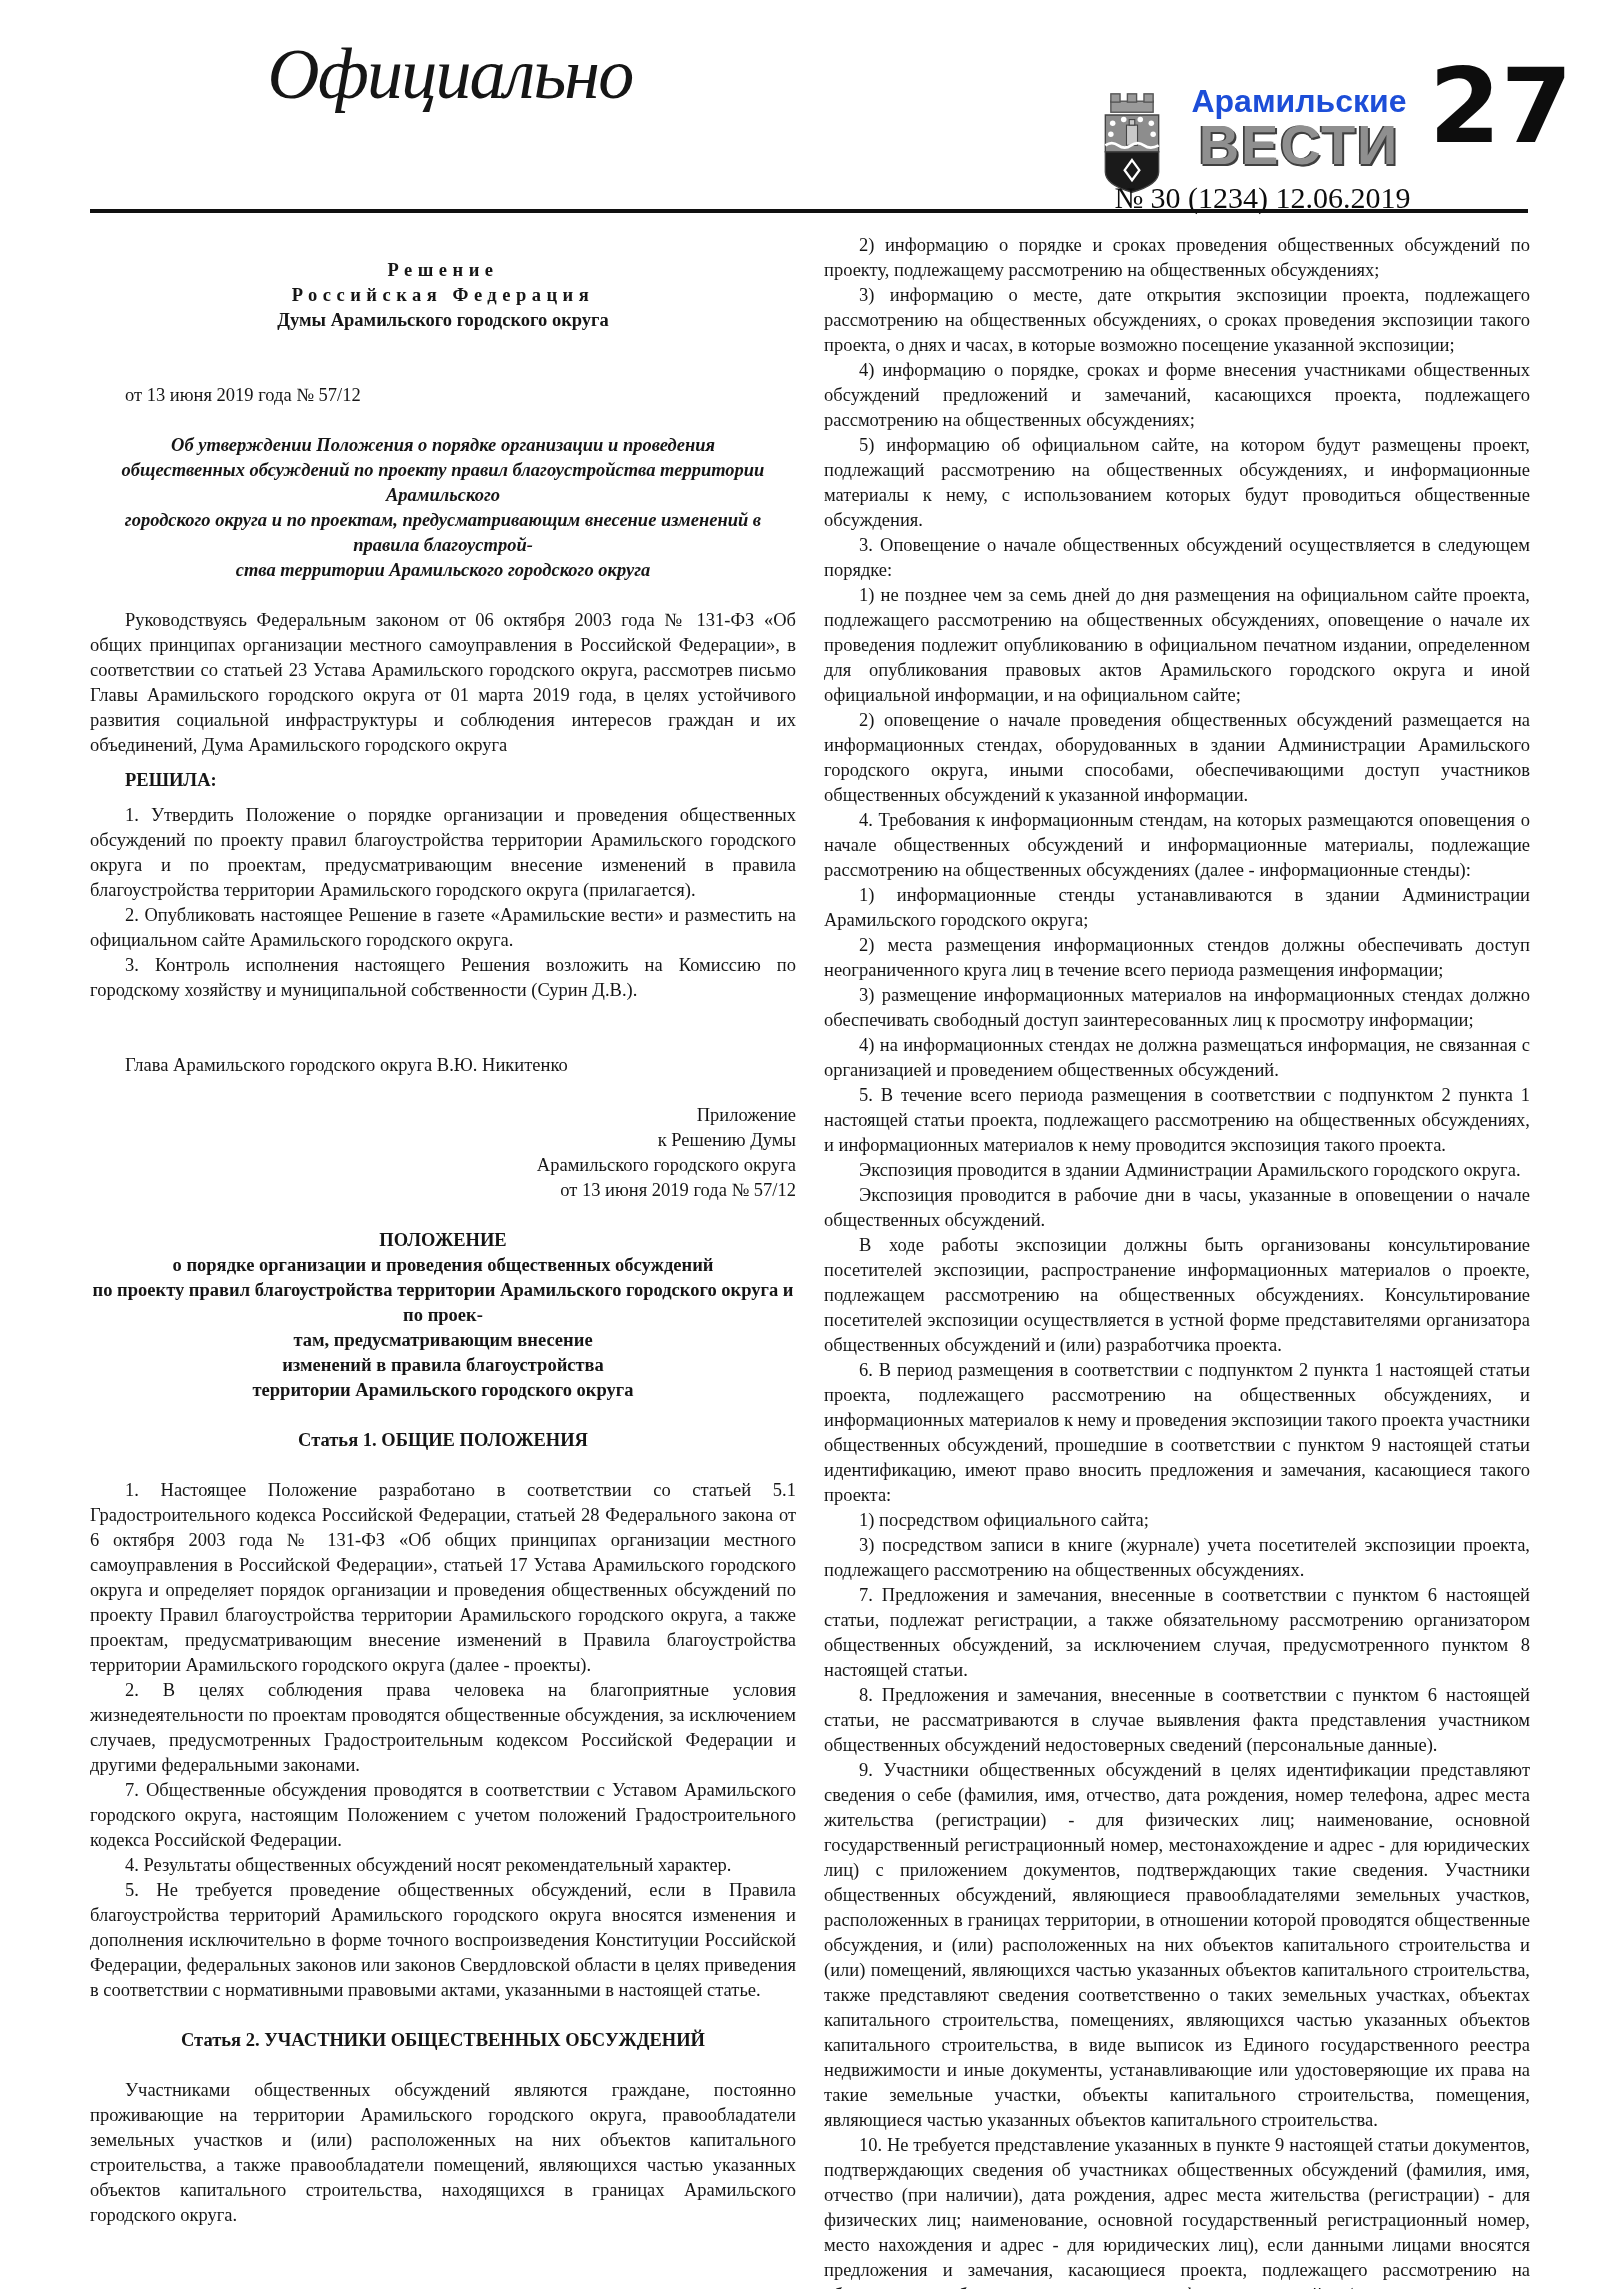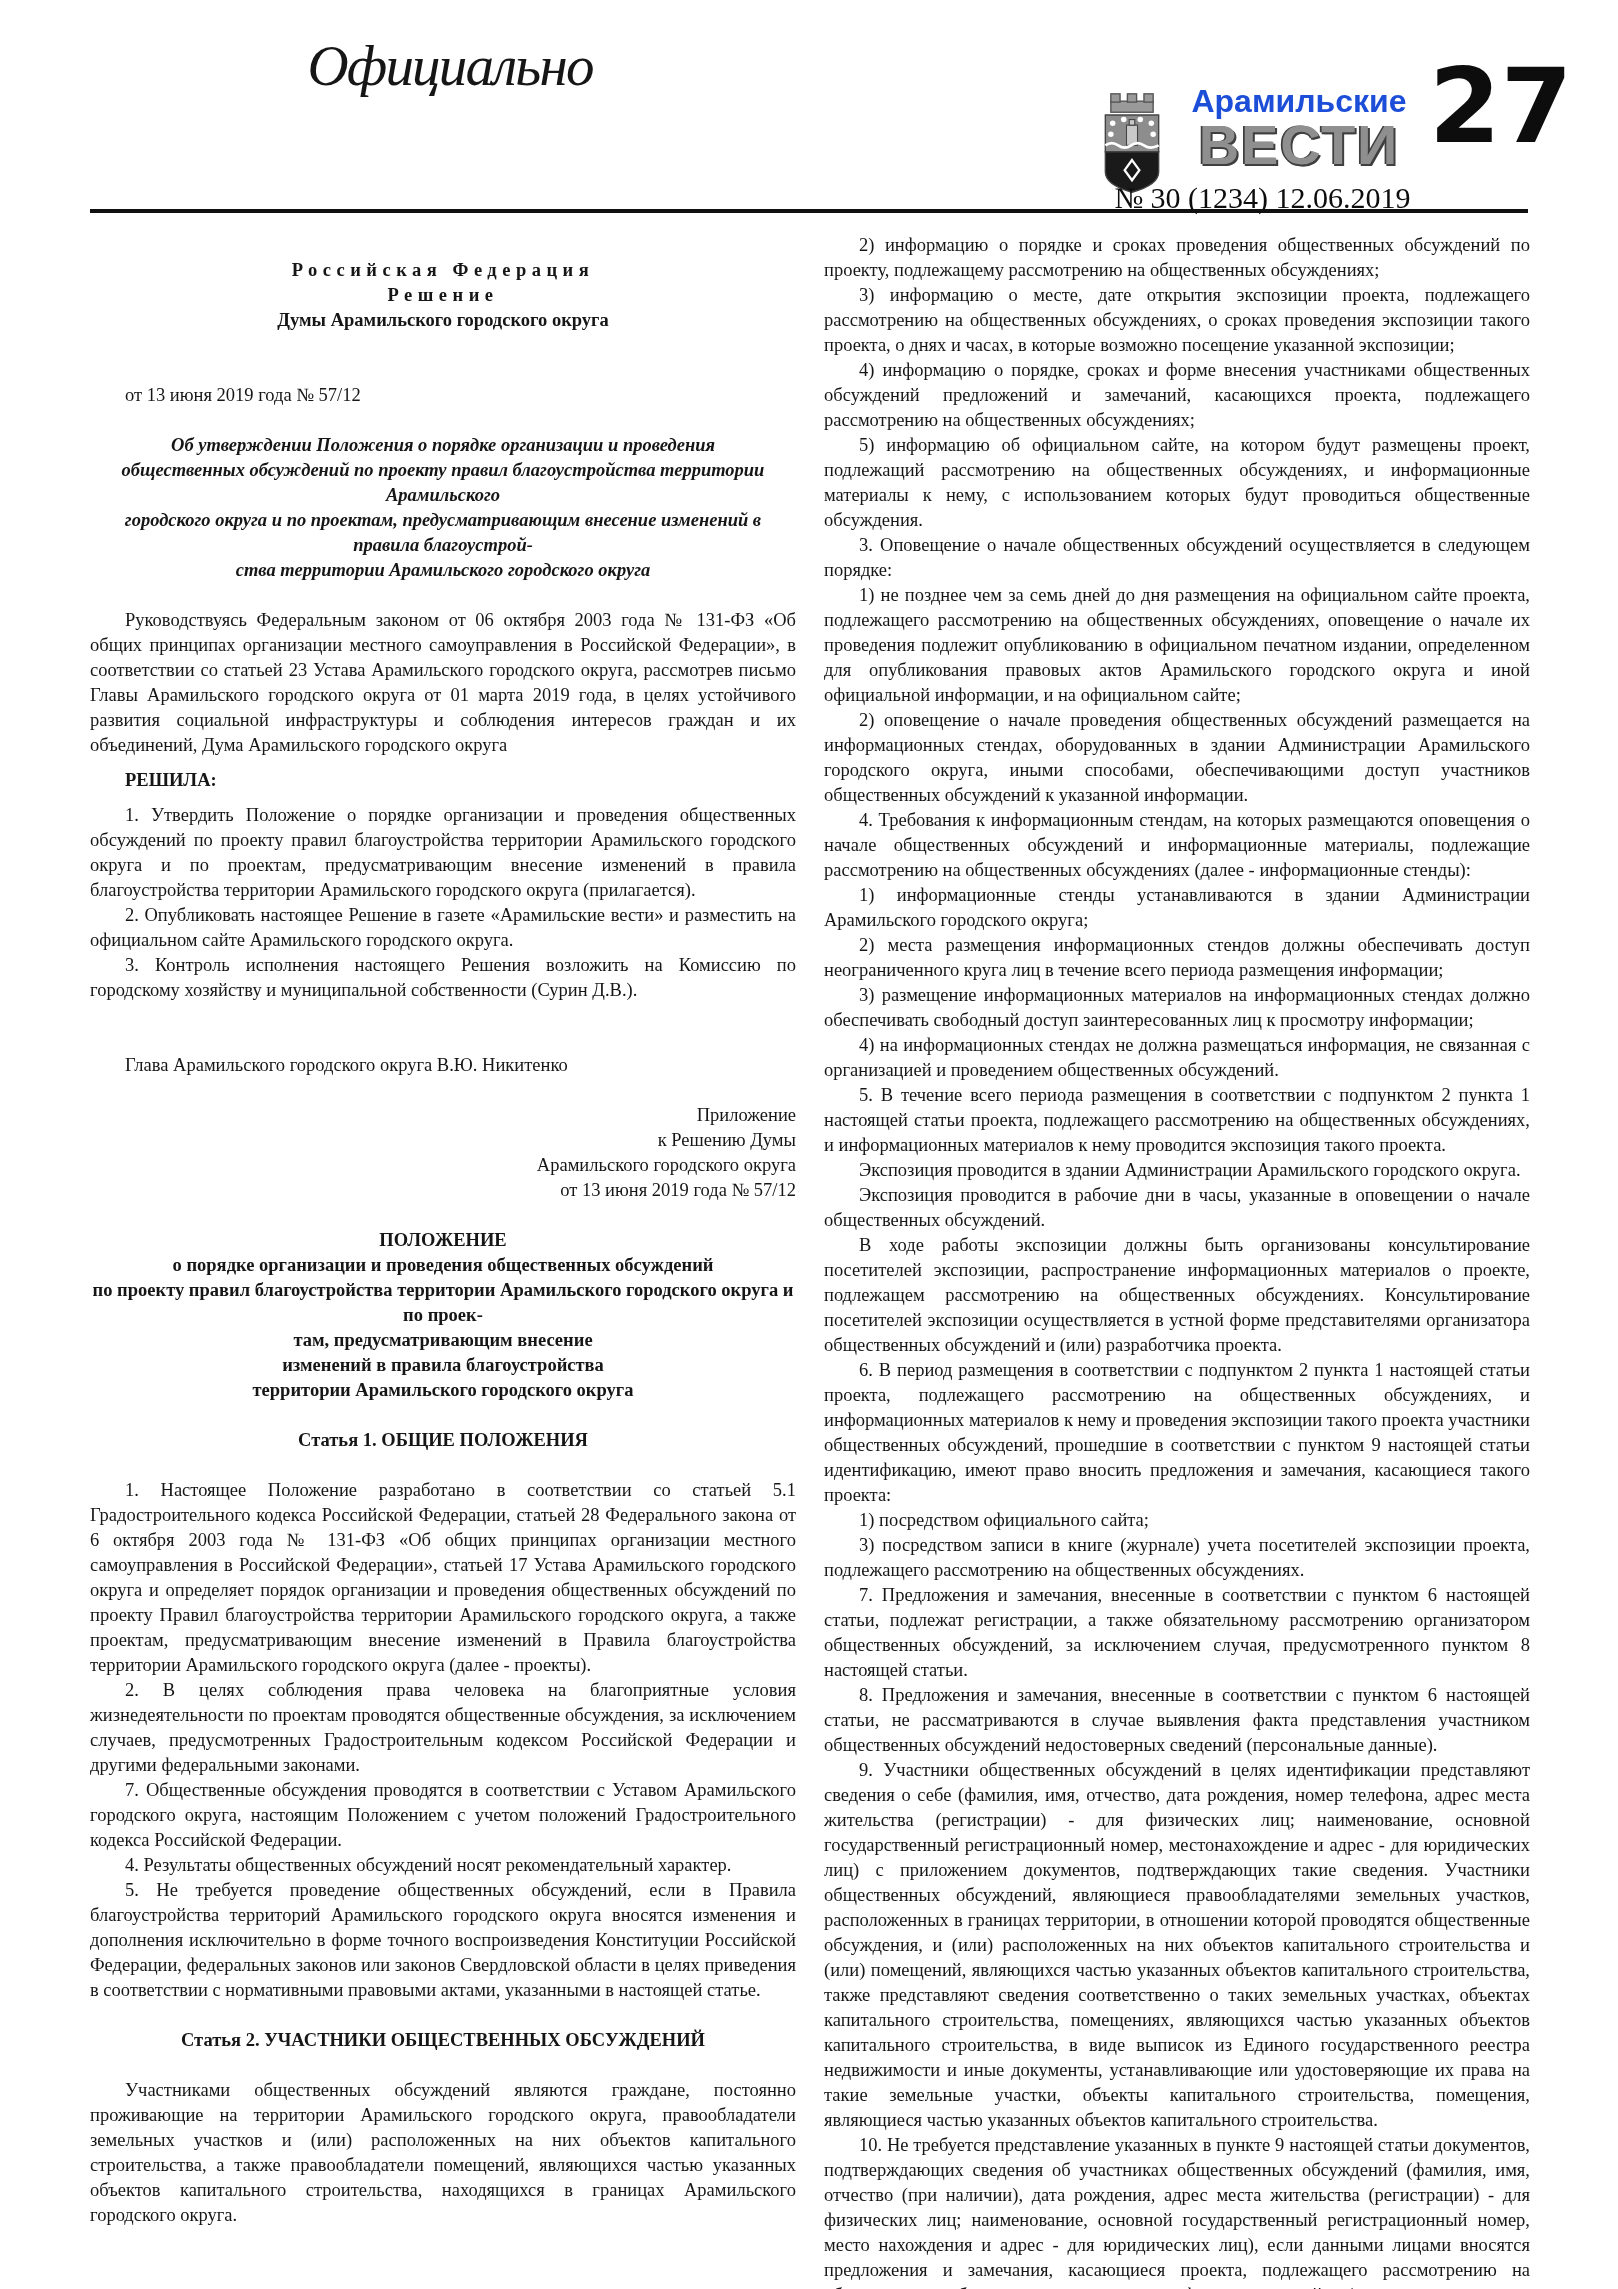--- a/index.html
+++ b/index.html
@@ -1,21 +1,21 @@
 <!DOCTYPE html>
 <html style="font-size:14.8px"><head>
 <meta charset="utf-8">
 <style>
   html,body{margin:0;padding:0;background:#e8e8e8;}
   .page{position:relative;width:1619px;height:2290px;background:#ffffff;margin:0 auto;overflow:hidden;
         font-family:"Liberation Serif","DejaVu Serif",serif;color:#161616;}
   
   .header{position:absolute;top:0;left:0;width:1619px;height:214px;}
   .section-title{position:absolute;left:90px;top:35px;width:720px;text-align:center;
-        font-style:italic;font-size:57px;line-height:1.1;font-weight:normal;
+        font-style:italic;font-size:72px;line-height:1.1;font-weight:normal;
         font-family:"Liberation Serif","DejaVu Serif",serif;letter-spacing:-1.8px;}
   .masthead{position:absolute;left:1094px;top:85px;width:351px;}
   .crest{position:absolute;left:0;top:7.4px;}
   .mast-names{position:absolute;left:85px;top:0;width:240px;text-align:center;}
   .mast-top{font-family:"Liberation Sans","DejaVu Sans",sans-serif;font-weight:bold;
         font-size:32px;line-height:33px;color:#1d4ed8;}
   .mast-bottom{font-family:"Liberation Sans","DejaVu Sans",sans-serif;font-weight:bold;
         font-size:56px;line-height:54px;color:#8f8f8f;letter-spacing:1.8px;
         text-shadow:-1.8px 0 0 #3f3f3f,0 1.8px 0 #3f3f3f,1.8px 1.8px 0 #3f3f3f;}
   .issue-line{position:absolute;left:1087px;top:181px;width:351px;text-align:center;
@@ -81,22 +81,22 @@
     </div>
 
     <div class="issue-line">№ 30 (1234) 12.06.2019</div>
     <div class="page-number">27</div>
     <div class="rule"></div>
   </div>
 
   <div class="cols">
     <div class="col">
         <div class="blk gap"></div>
+        <div class="blk csp">Решение</div>
         <div class="blk csp">Российская Федерация</div>
-        <div class="blk csp">Решение</div>
         <div class="blk cbh">Думы Арамильского городского округа</div>
         <div class="blk gap2"></div>
         <div class="blk para">от 13 июня 2019 года № 57/12</div>
         <div class="blk cbi">Об утверждении Положения о порядке организации и проведения
 общественных обсуждений по проекту правил благоустройства территории Арамильского
 городского округа и по проектам, предусматривающим внесение изменений в правила благоустрой-
 ства территории Арамильского городского округа</div>
         <div class="blk para">Руководствуясь Федеральным законом от 06 октября 2003 года № 131-ФЗ «Об общих принципах организации местного самоуправления в Российской Федерации», в соответствии со статьей 23 Устава Арамильского городского округа, рассмотрев письмо Главы Арамильского городского округа от 01 марта 2019 года, в целях устойчивого развития социальной инфраструктуры и соблюдения интересов граждан и их объединений, Дума Арамильского городского округа</div>
         <div class="blk boldpara">РЕШИЛА:</div>
         <div class="blk para">1. Утвердить Положение о порядке организации и проведения общественных обсуждений по проекту правил благоустройства территории Арамильского городского округа и по проектам, предусматривающим внесение изменений в правила благоустройства территории Арамильского городского округа (прилагается).</div>

